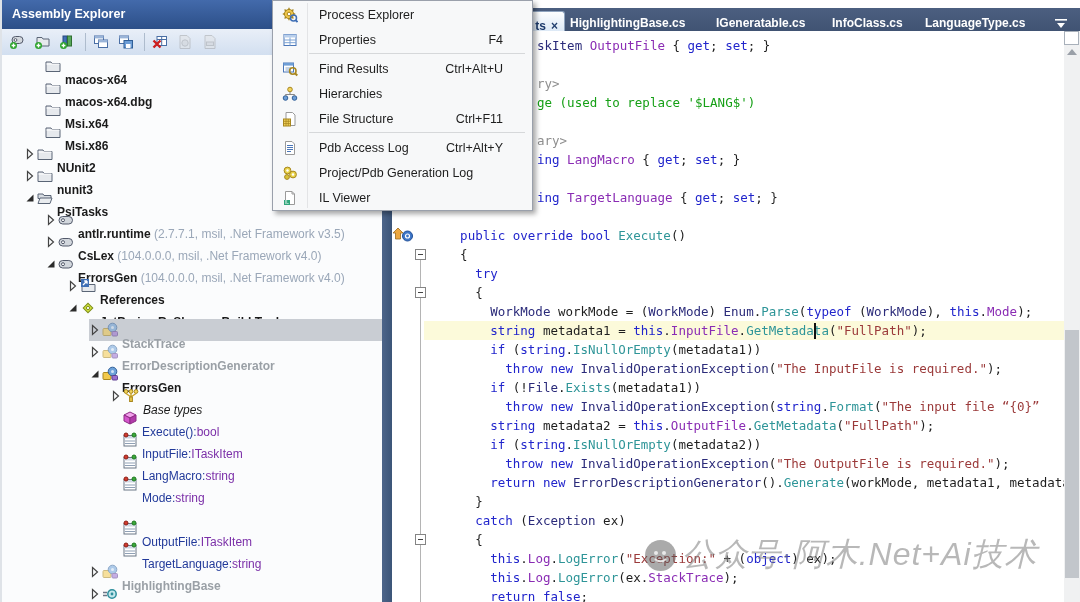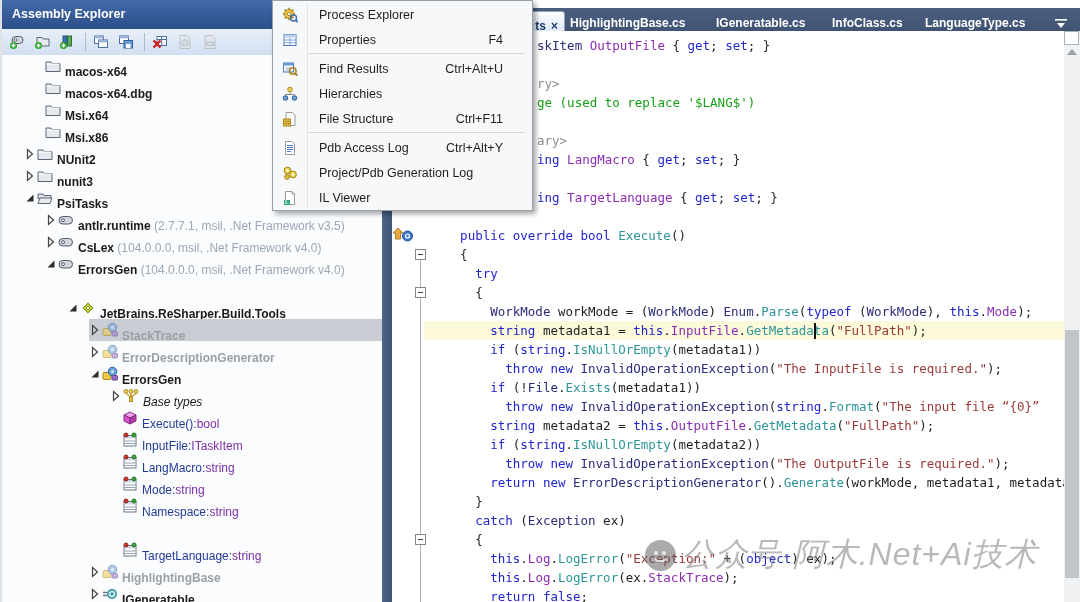--- a/index.html
+++ b/index.html
@@ -13,21 +13,21 @@
   #ae-toolbar{position:absolute;left:0;top:29px;width:100%;height:27px;
               background:linear-gradient(#e9eff8,#d2dff0);border-bottom:1px solid #b3c0d2;
               display:flex;align-items:center;padding-left:4px;box-sizing:border-box;}
   .tbicon{width:22px;height:20px;display:flex;align-items:center;justify-content:center;margin-right:3px;}
   .tbsep{width:1px;height:18px;background:#aebccd;margin:0 4px;}
   .disabled{opacity:.45;}
   #ae-tree{position:absolute;left:0;top:55px;width:100%;height:547px;background:#fbfcfd;overflow:hidden;}
   .trow{position:absolute;left:0;width:100%;height:22px;font-size:12px;color:#1a1a1a;}
   .trow .sel-bg{position:absolute;top:0;height:22px;background:#c9cdd3;}
   .texp,.ticon{position:absolute;top:3px;width:16px;height:16px;}
-  .tlabel{position:absolute;top:10px;white-space:nowrap;font-weight:600;}
+  .tlabel{position:absolute;top:18px;white-space:nowrap;font-weight:600;}
   .tlabel.plain{font-weight:400;}
   .tlabel.gray{color:#9aa0a6;}
   .tlabel.italic{font-style:italic;font-weight:400;}
   .tinfo{color:#9aa7b8;font-weight:400;}
   .tp-nm{color:#223a9a;} .tp-tp{color:#7b2fa8;}
   
   #splitter{position:absolute;left:380px;top:31px;width:12px;height:571px;
             background:linear-gradient(90deg,#50688d,#3c5578);}
   
   #tabbar{position:absolute;left:380px;top:8px;width:700px;height:45px;
@@ -300,20 +300,31 @@
         <div class="trow" style="top: 198px;">
           <span class="texp" style="left: 41px;"><svg width="16" height="16" viewBox="0 0 16 16">
               <path d="M11.5 4.5 V11.5 H4.5 Z" fill="#2b2b2b"></path>
             </svg></span>
           <span class="ticon" style="left: 56px;"><svg width="16" height="16" viewBox="0 0 16 16">
               <rect x="1" y="4.5" width="13.5" height="7.5" rx="3.7" fill="#d2d7dd" stroke="#52596a"></rect>
               <circle cx="5" cy="8.2" r="1.5" fill="#fff" stroke="#52596a"></circle>
             </svg></span>
           <span class="tlabel" style="left: 76px;"><span>ErrorsGen</span><span class="tinfo"> (104.0.0.0, msil, .Net Framework v4.0)</span></span>
         </div>
+        <div class="trow" style="top: 220px;">
+          <span class="texp" style="left: 63px;"><svg width="16" height="16" viewBox="0 0 16 16">
+              <path d="M5.5 3.5 L10.5 8 L5.5 12.5 Z" fill="none" stroke="#444" stroke-width="1.2"></path>
+            </svg></span>
+          <span class="ticon" style="left: 78px;"><svg width="16" height="16" viewBox="0 0 16 16">
+              <path d="M2 5 h4.5 l1 1.5 H15 v7 H2 Z" fill="#e6e9ed" stroke="#5a6576"></path>
+              <rect x="1" y="1" width="8" height="8" fill="#3f6fb5"></rect>
+              <path d="M3 7 L7 3 M7 3 H4.2 M7 3 V5.8" stroke="#fff" stroke-width="1.3" fill="none"></path>
+            </svg></span>
+          <span class="tlabel" style="left: 98px;"><span>References</span></span>
+        </div>
         <div class="trow" style="top: 242px; padding-left: 48px;">
           <span class="texp" style="left: 63px;"><svg width="16" height="16" viewBox="0 0 16 16">
               <path d="M11.5 4.5 V11.5 H4.5 Z" fill="#2b2b2b"></path>
             </svg></span>
           <span class="ticon" style="left: 78px;"><svg width="16" height="16" viewBox="0 0 16 16">
               <rect x="4.6" y="4.6" width="6.8" height="6.8" transform="rotate(45 8 8)" fill="#cfe03a" stroke="#7f8f1f"></rect>
               <circle cx="8" cy="8" r="1.6" fill="#fff" stroke="#7f8f1f"></circle>
             </svg></span>
           <span class="tlabel" style="left: 98px;"><span>JetBrains.ReSharper.Build.Tools</span></span>
         </div>
@@ -398,29 +409,29 @@
         <div class="trow" style="top: 418px;">
           <span class="ticon" style="left: 120px;"><svg width="16" height="16" viewBox="0 0 16 16">
               <rect x="2" y="3.5" width="12" height="10.5" fill="#fff" stroke="#6a7686"></rect>
               <rect x="2.5" y="4" width="11" height="2.5" fill="#cfd8e4"></rect>
               <path d="M3 9 H13 M3 11.5 H13" stroke="#8fa0b5"></path>
               <circle cx="4" cy="3" r="2" fill="#d23b2f" stroke="#8d1f16"></circle>
               <circle cx="12" cy="3" r="2" fill="#3aa83a" stroke="#1f7a1f"></circle>
             </svg></span>
           <span class="tlabel plain" style="left: 140px;"><span class="tp-nm">Mode:</span><span class="tp-tp">string</span></span>
         </div>
-        <div class="trow" style="top: 440px;">
+        <div class="trow" style="top: 462px;">
           <span class="ticon" style="left: 120px;"><svg width="16" height="16" viewBox="0 0 16 16">
               <rect x="2" y="3.5" width="12" height="10.5" fill="#fff" stroke="#6a7686"></rect>
               <rect x="2.5" y="4" width="11" height="2.5" fill="#cfd8e4"></rect>
               <path d="M3 9 H13 M3 11.5 H13" stroke="#8fa0b5"></path>
               <circle cx="4" cy="3" r="2" fill="#d23b2f" stroke="#8d1f16"></circle>
               <circle cx="12" cy="3" r="2" fill="#3aa83a" stroke="#1f7a1f"></circle>
             </svg></span>
-          <span class="tlabel plain" style="left: 140px;"><span class="tp-nm">Namespace:</span><span class="tp-tp">string</span></span>
+          <span class="tlabel plain" style="left: 140px;"><span class="tp-nm">OutputFile:</span><span class="tp-tp">ITaskItem</span></span>
         </div>
         <div class="trow" style="top: 484px;">
           <span class="ticon" style="left: 120px;"><svg width="16" height="16" viewBox="0 0 16 16">
               <rect x="2" y="3.5" width="12" height="10.5" fill="#fff" stroke="#6a7686"></rect>
               <rect x="2.5" y="4" width="11" height="2.5" fill="#cfd8e4"></rect>
               <path d="M3 9 H13 M3 11.5 H13" stroke="#8fa0b5"></path>
               <circle cx="4" cy="3" r="2" fill="#d23b2f" stroke="#8d1f16"></circle>
               <circle cx="12" cy="3" r="2" fill="#3aa83a" stroke="#1f7a1f"></circle>
             </svg></span>
           <span class="tlabel plain" style="left: 140px;"><span class="tp-nm">TargetLanguage:</span><span class="tp-tp">string</span></span>

